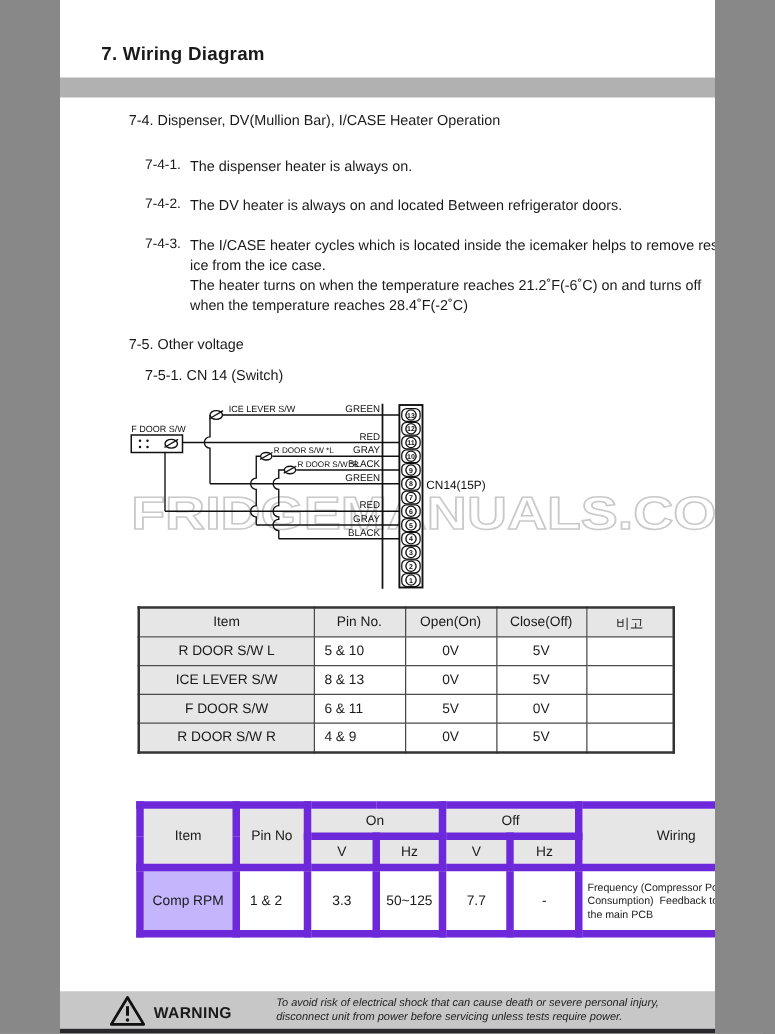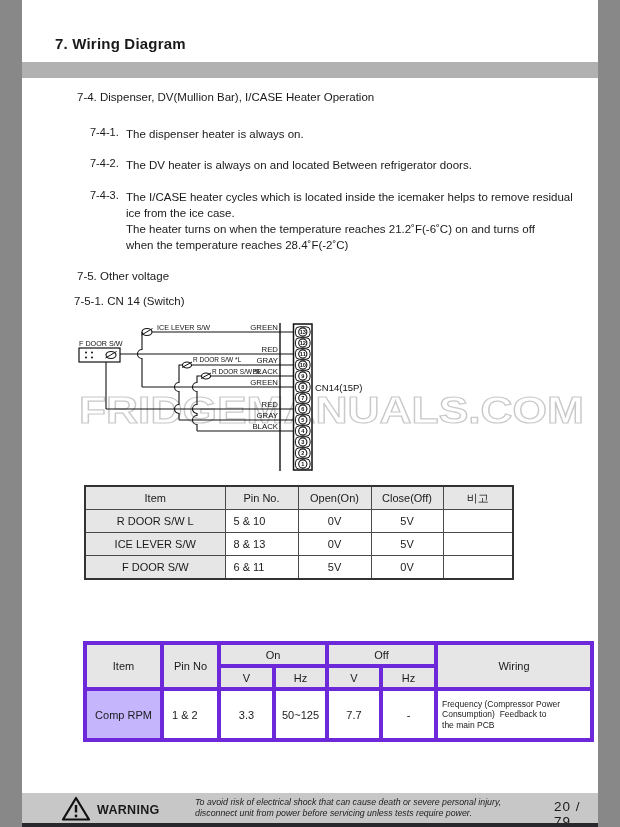--- a/index.html
+++ b/index.html
@@ -1,45 +1,45 @@
 <!DOCTYPE html>
 <html><head>
 <meta charset="utf-8">
 <style>
   html,body{margin:0;padding:0;background:#888;}
   .page{
-    position:relative;width:576px;height:827px;background:#ffffff;
+    position:relative;width:524px;height:827px;background:#ffffff;
     font-family:"Liberation Sans",sans-serif;color:#1a1a1a;overflow:hidden;
     margin:0 auto;
   }
   .abs{position:absolute;}
   .page-title{left:33px;top:35px;font-size:15px;font-weight:bold;letter-spacing:0.2px;}
   .top-bar{left:0;top:62px;width:620px;height:16px;background:#b1b1b1;}
   .h-underline{}
   .sec-heading{font-size:11.5px;}
   .h74{left:55px;top:91px;}
   .h75{left:55px;top:270px;}
-  .h751{left:52px;top:295px;}
+  .h751{left:68px;top:295px;}
   .h752{left:68px;top:619px;}
   .para-num{font-size:11px;}
   .para-text{font-size:11.5px;line-height:16px;white-space:pre-line;width:520px;}
   .i1n{left:68px;top:126px;} .i1t{left:104px;top:126px;}
   .i2n{left:68px;top:157px;} .i2t{left:104px;top:157px;}
   .i3n{left:68px;top:189px;text-align:center;} .i3t{left:104px;top:189px;}
   .diagram{left:30px;top:318px;}
   
   table{border-collapse:collapse;table-layout:fixed;}
   .t1{left:62px;top:485px;width:428px;font-size:11px;}
   .t1 th,.t1 td{border:1px solid #4a4a4a;height:22px;padding:0;text-align:center;font-weight:normal;overflow:hidden;}
   .t1{border:2px solid #333;}
   .t1 th{background:#e6e6e6;}
   .t1 td.item{background:#e6e6e6;}
   .t1 td.pin{text-align:left;padding-left:8px;}
   .t2{left:61px;top:641px;width:507px;font-size:11px;}
-  .t2 th,.t2 td{border:4px solid #6d28d9;padding:0;text-align:center;font-weight:normal;overflow:hidden;margin-top:35px;}
+  .t2 th,.t2 td{border:6px solid #6d28d9;padding:0;text-align:center;font-weight:normal;overflow:hidden;margin-top:35px;}
   .t2{border:2px solid #333;}
   .t2 th{background:#e6e6e6;height:19px;}
   .t2 td{height:43px;}
   .t2 td.item{background:#c4b5fd;}
   .t2 td.pin{text-align:left;padding-left:8px;}
   .t2 td.remarks{font-size:8.5px;line-height:10.5px;text-align:left;padding:2px 4px;white-space:pre-wrap;vertical-align:middle;}
   
   .footer-bar{left:0;top:793px;width:620px;height:30px;background:#c7c7c7;}
   .footer-strip{left:0;top:823px;width:620px;height:4px;background:#27272c;}
   .warn-icon{left:40px;top:796px;}
@@ -207,20 +207,27 @@
       <td>5V</td>
       <td></td>
     </tr>
     <tr>
       <td class="item">F DOOR S/W</td>
       <td class="pin">6 &amp; 11</td>
       <td>5V</td>
       <td>0V</td>
       <td></td>
     </tr>
+    <tr>
+      <td class="item">R DOOR S/W R</td>
+      <td class="pin">4 &amp; 9</td>
+      <td>0V</td>
+      <td>5V</td>
+      <td></td>
+    </tr>
   </tbody>
     </table>
 
 
   <table class="abs t2">
     <colgroup>
         <col style="width:77px">
         <col style="width:57px">
         <col style="width:55px">
         <col style="width:53px">

